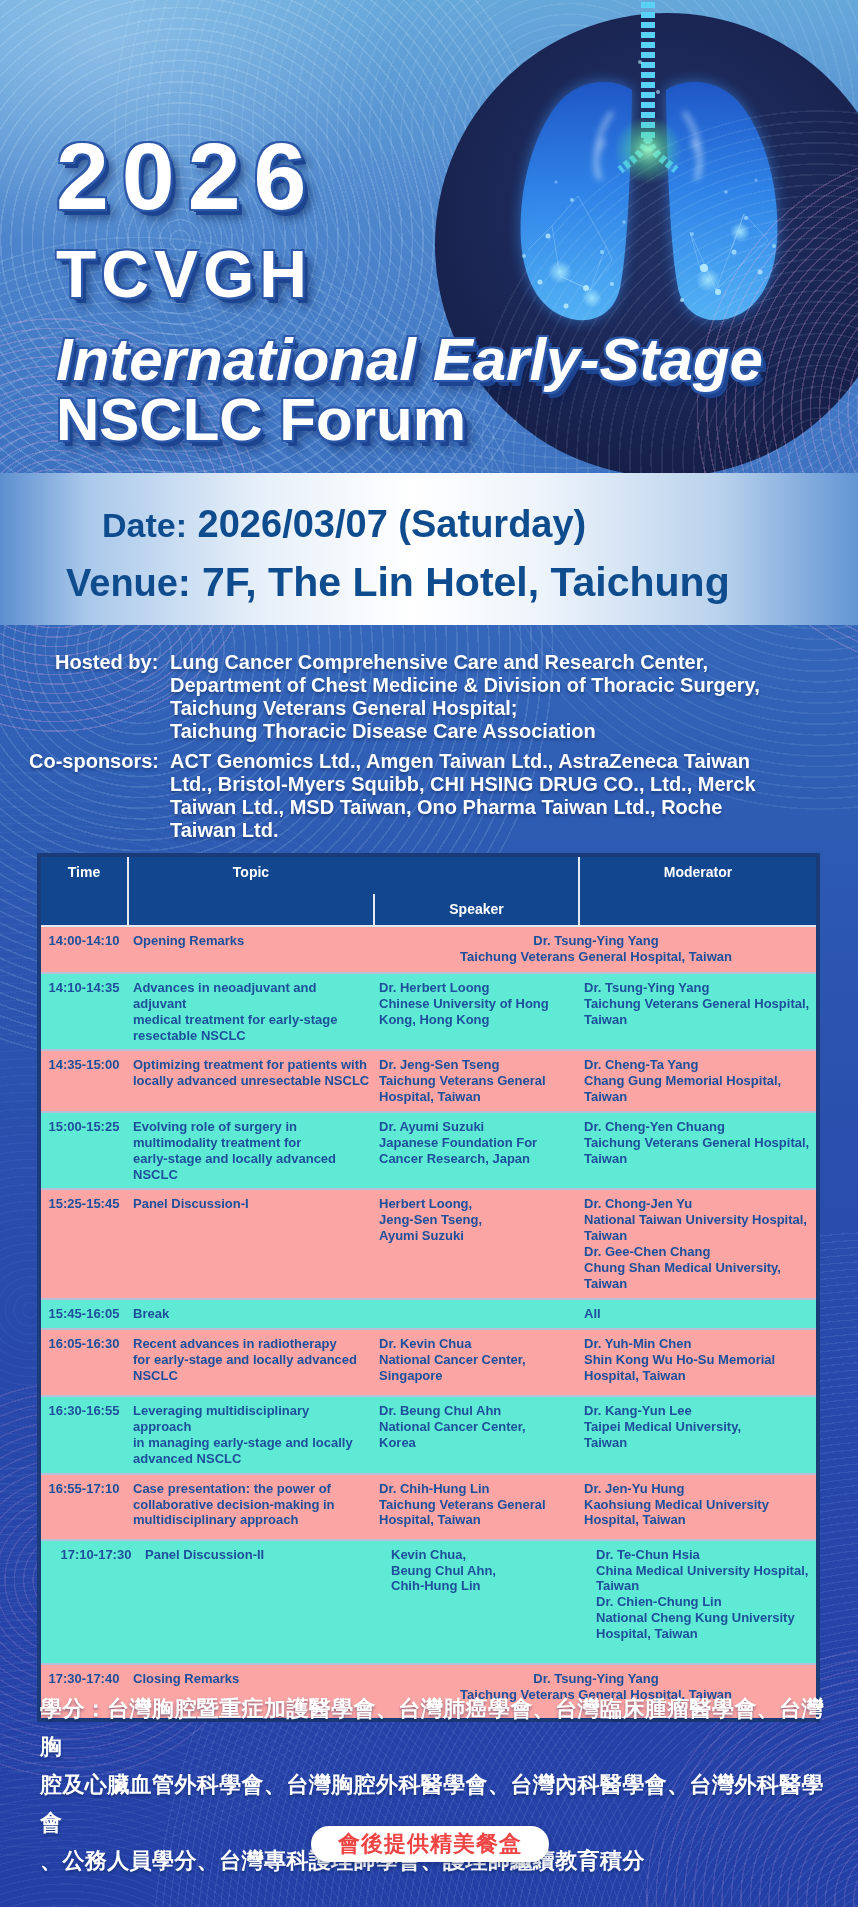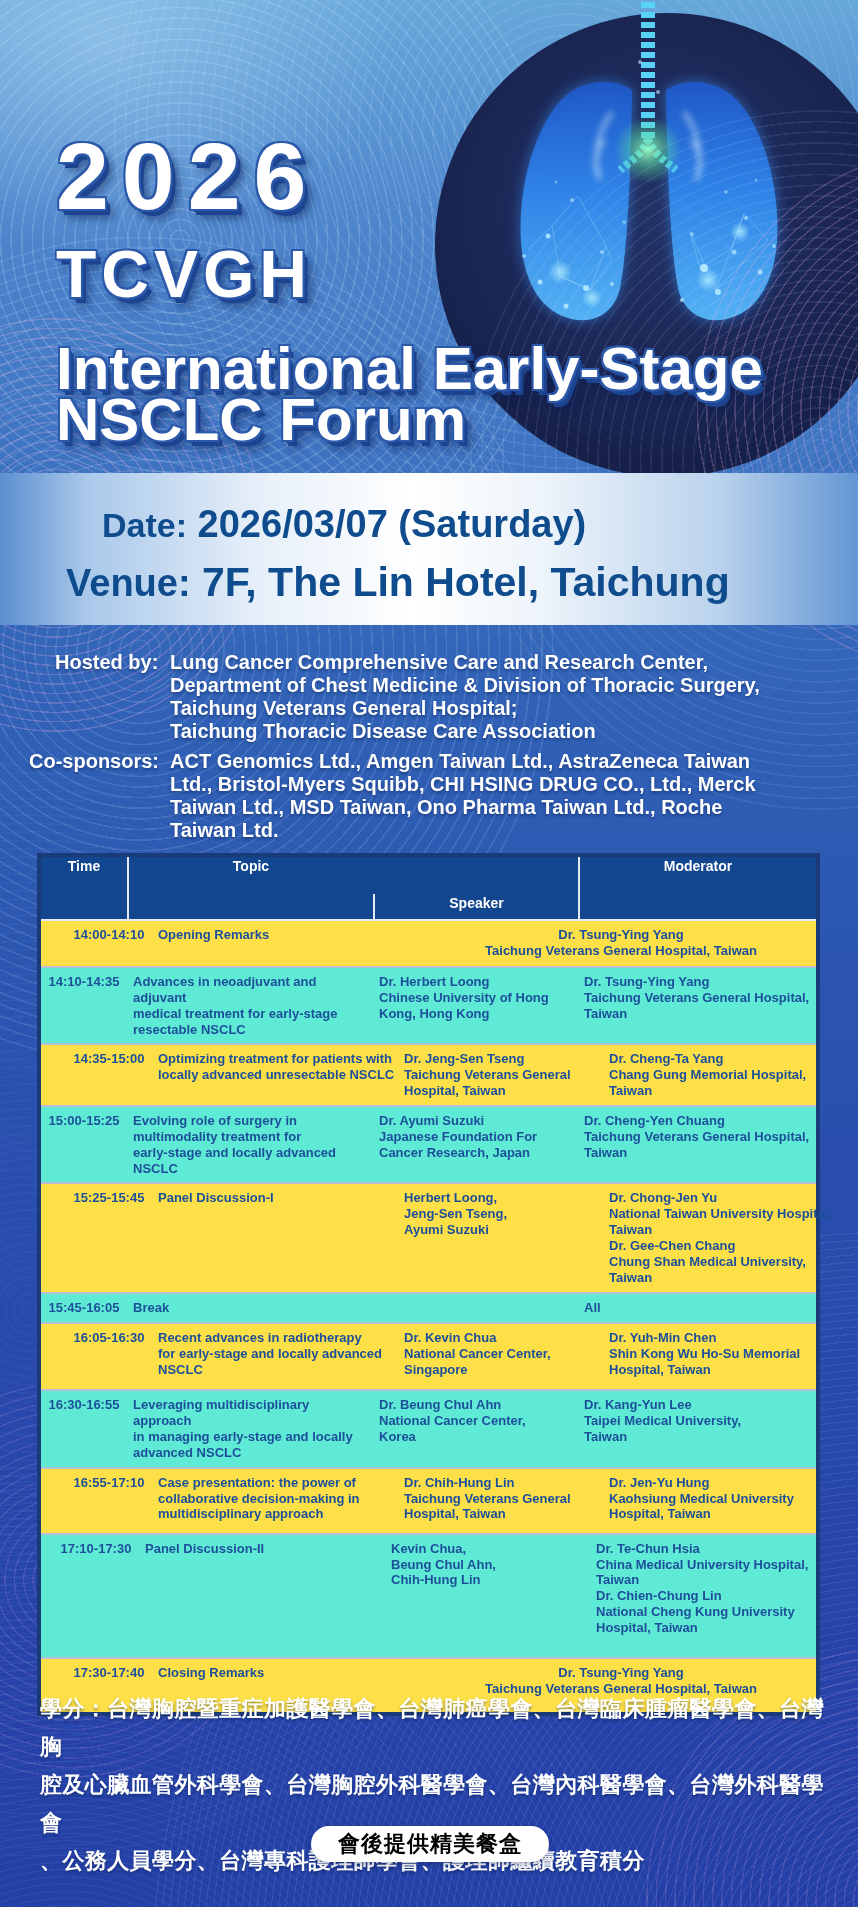--- a/index.html
+++ b/index.html
@@ -33,21 +33,21 @@
             background:repeating-radial-gradient(circle, rgba(255,255,255,0) 0 7px, rgba(170,215,255,.18) 7px 8.4px);}
   .hero-art { position:absolute; left:0; top:0; pointer-events:none; }
 
   
   .title-block { position:absolute; left:56px; top:0; z-index:5; }
   .outlined { color:#fff; line-height:1;
     text-shadow:-2px -2px 0 #2d59ab, 2px -2px 0 #2d59ab, -2px 2px 0 #2d59ab, 2px 2px 0 #2d59ab,
                  3px 3px 0 #1d4490, 5px 6px 0 #1d4490, 8px 9px 10px rgba(8,28,80,.55); }
   .t-year  { position:absolute; left:0; top:129px; font-size:95px; letter-spacing:13px; }
   .t-org   { position:absolute; left:0; top:241px; font-size:66px; letter-spacing:5px; }
-  .t-sub1  { position:absolute; left:0; top:339px; font-size:60px; white-space:nowrap; }
+  .t-sub1  { position:absolute; left:0; top:330px; font-size:60px; white-space:nowrap;font-style:italic; }
   .t-sub2  { position:absolute; left:0; top:390px; font-size:60px; white-space:nowrap; }
 
   
   .band { position:absolute; left:0; top:473px; width:858px; height:152px; z-index:6;
     background:linear-gradient(90deg,#5c8fd0 0%,#a9c8ea 10%,#e6eff9 30%,#ffffff 48%,#eef4fb 63%,#b9d2ec 84%,#6396d4 100%);
     color:#0f4c8e; }
   .band .row1 { position:absolute; left:102px; top:30px; font-size:38px; white-space:nowrap; }
   .band .row1 .lbl { font-size:34px; }
   .band .row2 { position:absolute; left:66px;  top:86px; font-size:41px; white-space:nowrap; }
   .band .row2 .lbl { font-size:38px; }
@@ -57,40 +57,40 @@
           text-shadow:0 2px 3px rgba(5,25,70,.45); }
   .info .lbl { position:absolute; white-space:nowrap; }
   .info .txt { position:absolute; left:170px; top:0; white-space:pre-line; width:660px; }
   #hosted   { left:0; top:651px; } #hosted .lbl { left:55px; }
   #sponsors { left:0; top:750px; } #sponsors .lbl { left:29px; }
 
   
   .schedule { position:absolute; left:37px; top:853px; width:783px; z-index:6;
     border:4px solid #1b3a78; background:#fbfbfd; }
   .thead { display:flex; background:#12468e; }
-  .th { color:#fff; font-size:14px; text-align:center; padding:1px 0 8px; }
+  .th { color:#fff; font-size:14px; text-align:center; padding:7px 0 8px; }
   .th + .th { border-left:2px solid #e4eaf4; }
   .th.c1 { width:86px; } .th.c2 { width:246px; } .th.c3 { width:205px;margin-top:37px; } .th.c4 { width:238px; }
   .srow { display:flex; border-top:2px solid #b7c0d6; }
   .srow.first { border-top:2px solid #e4eaf4; }
-  .shade-a { background:#fde047;padding-left:25px; } .shade-b { background:#5eead4; }
+  .shade-a { background:#fca5a5; } .shade-b { background:#5eead4; }
   .cell { font-size:13px; line-height:1.22; color:#1d4f9b; white-space:pre-line;
           padding:6px 3px 6px 6px; flex:none; }
   .c-time { width:86px; text-align:center; padding-left:2px; padding-right:2px; }
   .c-topic { width:246px; } .c-speaker { width:205px; } .c-moderator { width:238px; }
   .c-merged { width:443px; text-align:center; }
 
   
   .credits { position:absolute; left:40px; top:1690px; width:800px; z-index:6; margin:0;
     color:#fff; font-size:22px; line-height:38px; letter-spacing:.4px;
     text-shadow:0 2px 3px rgba(5,25,70,.45); }
   .footer-pill { position:absolute; left:311px; top:1826px; width:238px; height:36px; z-index:6;
     background:#fff; border-radius:18px; display:flex; align-items:center; justify-content:center;
     box-shadow:0 2px 6px rgba(5,20,60,.35); }
-  .footer-pill span { color:#000000; font-size:22px; letter-spacing:1px; }
+  .footer-pill span { color:#ef4444; font-size:22px; letter-spacing:1px; }
 </style>
 </head>
 <body>
 
 <div class="poster">
 
   <div class="rings" id="rings1"></div>
   <div class="rings" id="rings2"></div>
   <div class="rings" id="rings3"></div>
 

